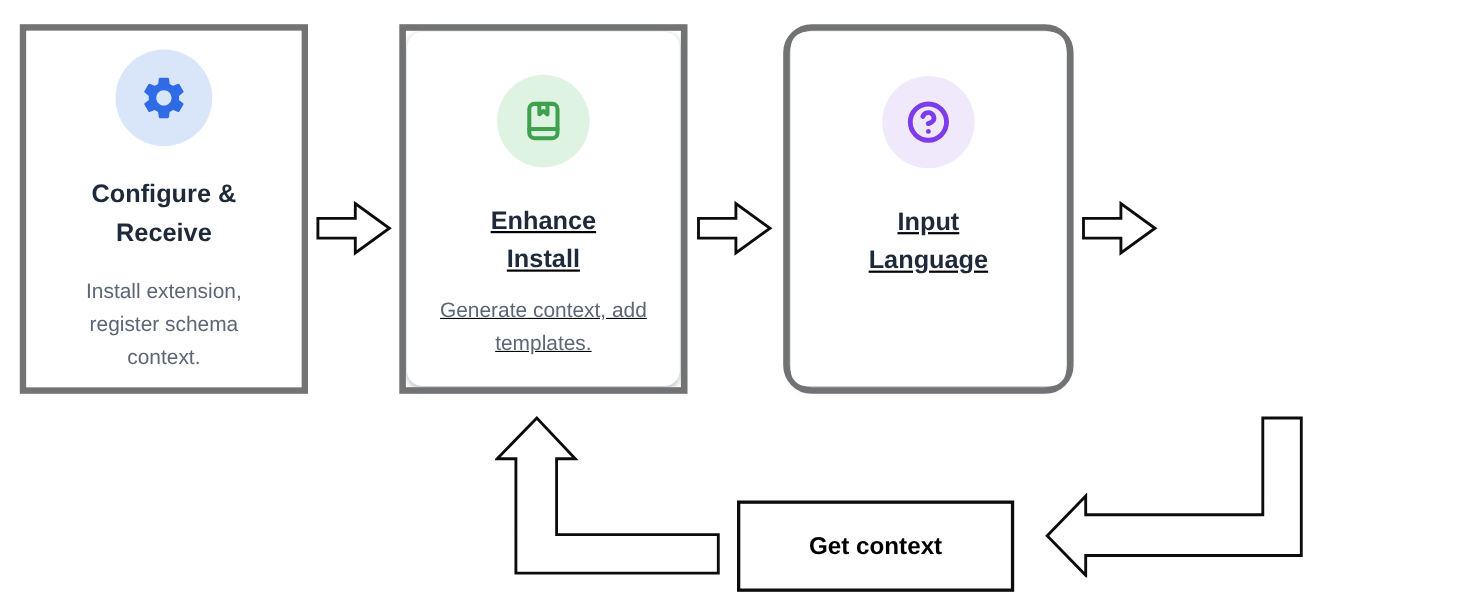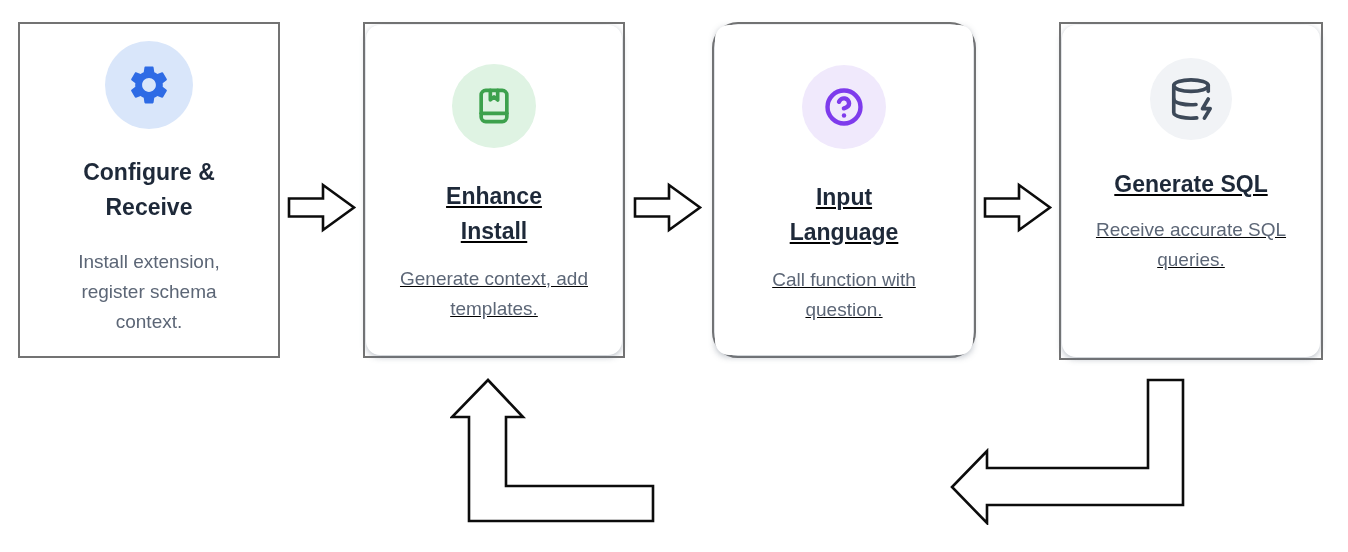--- a/index.html
+++ b/index.html
@@ -4,21 +4,21 @@
 <style>
   html,body { margin:0; padding:0; background:#ffffff; }
   .stage {
     position:relative; width:1348px; height:552px; background:#ffffff;
     font-family:"Liberation Sans", sans-serif; overflow:hidden;
   }
 
   
   .card {
     position:absolute; top:22px; width:262px; height:336px;
-    background:#ffffff; border:2px solid #737373; box-sizing:border-box;
+    background:#ffffff; border:6px solid #737373; box-sizing:border-box;
   }
   .card-0 { left:18px; }
   .card-1 { left:363px; }
   .card-2 { left:712px;  width:264px;border-radius:26px; }
   .card-3 { left:1059px; width:264px; height:338px; }
 
   .card .inner {
     position:absolute; inset:0; background:#ffffff;
     display:flex; flex-direction:column; align-items:center; text-align:center;
   }
@@ -123,48 +123,33 @@
         <svg viewBox="0 0 24 24" width="46" height="46" fill="none" stroke="currentColor" stroke-width="2.3" stroke-linecap="round" stroke-linejoin="round">
           <circle cx="12" cy="12" r="8.6"></circle>
           <path d="M9.4 9.3a2.7 2.7 0 0 1 5.25.9c0 1.8-2.7 2.5-2.7 2.5"></path>
           <circle cx="12" cy="16.4" r="1.15" fill="currentColor" stroke="none"></circle>
         </svg>
       </div>
       <div class="card-title">
         <span>Input</span><br>
         <span>Language</span>
       </div>
-      <div class="card-desc">Call function with question.</div>
     </div>
   </div>
 
   <svg class="flow-arrow arrow-3" viewBox="0 0 70 51">
     <polygon class="arrow-shape" points="2,16.5 36,16.5 36,3 67,25.5 36,48 36,34.5 2,34.5"></polygon>
   </svg>
 
-  <div class="card card-3 inset" style="--icon-bg: #f1f3f6; --icon-color: #3d4959;">
-    <div class="inner">
-      <div class="icon-circle">
-        <svg viewBox="0 0 24 24" width="46" height="46" fill="none" stroke="currentColor" stroke-width="1.9" stroke-linecap="round" stroke-linejoin="round">
-          <ellipse cx="12" cy="5" rx="9" ry="3"></ellipse>
-          <path d="M3 5V19A9 3 0 0 0 15 21.84"></path>
-          <path d="M21 5V8"></path>
-          <path d="M21 12L18 17H22L19 22"></path>
-          <path d="M3 12A9 3 0 0 0 14.59 14.87"></path>
-        </svg>
-      </div>
-      <div class="card-title">
-        <span>Generate SQL</span>
-      </div>
-      <div class="card-desc">Receive accurate SQL queries.</div>
-    </div>
-  </div>
 
   <svg class="elbow-up" viewBox="0 0 205 148">
     <polygon class="arrow-shape" points="19,144 19,40 2,40 38,3 73,40 56,40 56,109 203,109 203,144"></polygon>
   </svg>
 
+  <div class="loop-box">
+    <span>Get context</span>
+  </div>
 
   <svg class="elbow-left" viewBox="0 0 235 148">
     <polygon class="arrow-shape" points="198,3 198,91 37,91 37,74 2,110 37,146 37,128 233,128 233,3"></polygon>
   </svg>
 
 </div>
 
 </body></html>

